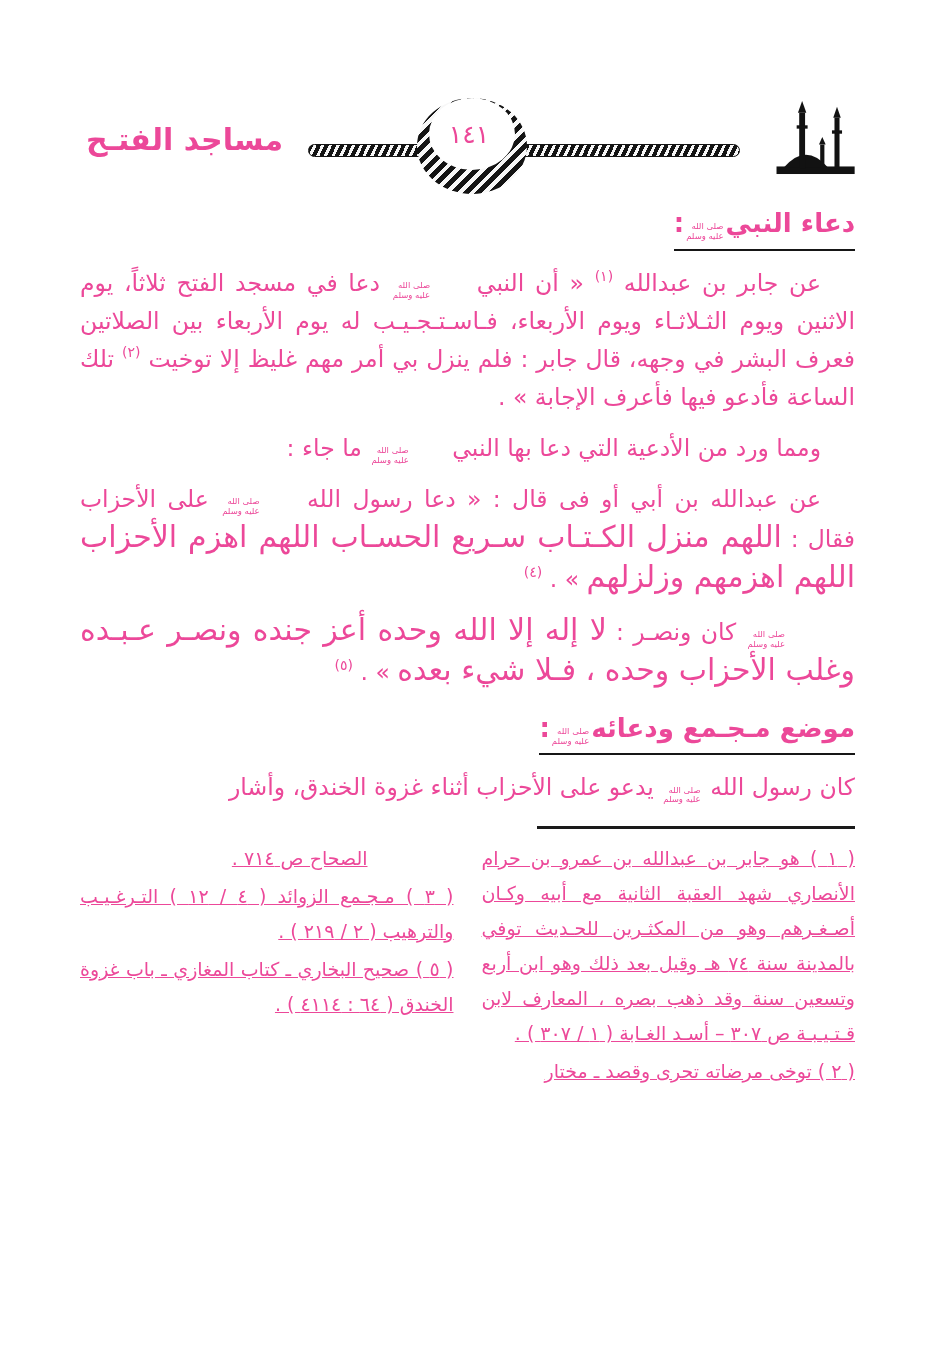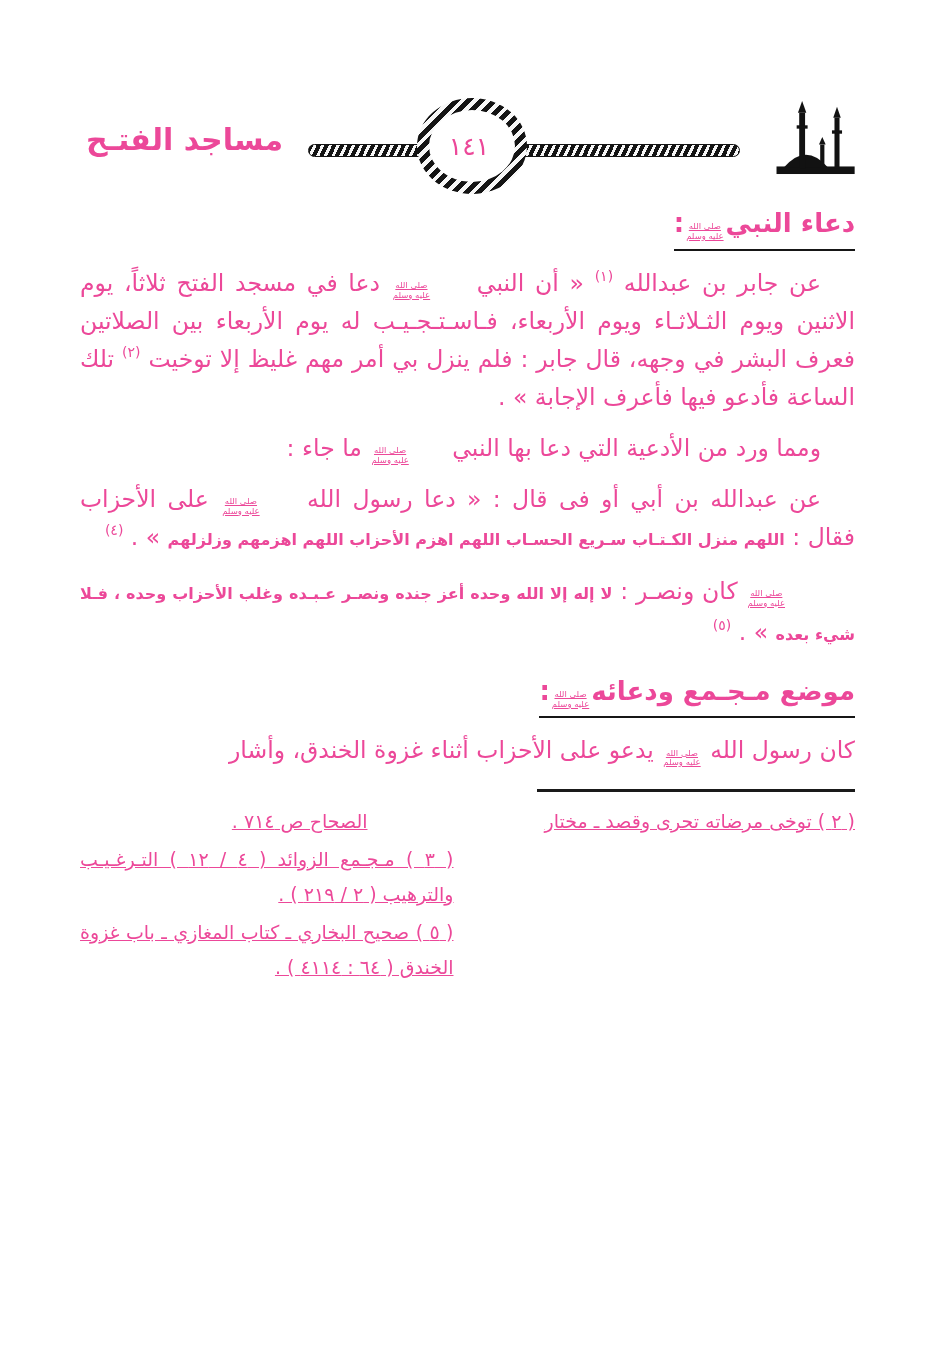--- a/index.html
+++ b/index.html
@@ -18,46 +18,46 @@
   }
   .rope {
     position:absolute; left:228px; width:432px; top:52px; height:13px;
     border-radius:7px; border:1px solid #141414;
     background:repeating-linear-gradient(115deg,#141414 0 4px,#f7f7f7 4px 7px);
   }
   .oval {
     position:absolute; left:337px; top:6px; width:110px; height:96px;
     border-radius:50%;
     background:repeating-linear-gradient(135deg,#141414 0 5px,#f7f7f7 5px 9px);
-    display:flex; align-items:center; justify-content:center;
+    display:flex; align-items:flex-start; justify-content:center;
   }
   .oval-in {
     width:86px; height:72px; border-radius:50%; background:#fff;
     display:flex; align-items:center; justify-content:center;
   }
   .page-num { font-size:25px; letter-spacing:6px; padding-right:6px; }
   .mosque { position:absolute; left:694px; top:2px; width:84px; height:92px; }
   
   .sec {
     display:table; margin:12px 0 10px;
     font-size:26px; font-weight:bold;
     border-bottom:2px solid #161616; padding-bottom:7px;
   }
   
   .para {
     font-size:23.5px; line-height:38px; text-align:justify;
     text-indent:34px; margin-top:13px;
   }
   .para.noind { text-indent:0; }
-  .b { font-weight:bold; font-size:16px; }
+  .b { font-weight:normal; font-size:30px; }
   sup.ref { font-size:14px; vertical-align:10px; line-height:0; font-weight:normal; }
   
   .saw {
-    display:inline-block; text-align:center; font-size:8.5px; font-weight:normal;
-    line-height:1.12; vertical-align:-7px; margin:0 2px; white-space:nowrap;text-decoration:underline;
+    display:inline-block; font-size:8.5px; font-weight:normal;
+    line-height:1.12; vertical-align:-7px; margin:0 2px; white-space:nowrap;
   }
   .saw span { display:block; }
   
   .fn-sep { width:318px; height:3px; background:#1a1a1a; margin:20px 0 12px; }
   .fn-cols { display:flex; gap:28px; }
   .fn-col { flex:1; min-width:0; }
   .fn {
     font-size:19px; line-height:35px; text-align:justify; margin-bottom:3px;text-decoration:underline;
   }
   .fn.indent { text-align:right; padding-left:96px; text-align:left; }
@@ -112,20 +112,21 @@
       <span class="saw"><span>صلى الله</span><span>عليه وسلم</span></span> 
       <span>:</span>
     </div>
 
   <p class="para noind"><span>كان رسول الله </span><span class="saw"><span>صلى الله</span><span>عليه وسلم</span></span><span> يدعو على الأحزاب أثناء غزوة الخندق، وأشار</span></p>
 
   <div class="fn-sep"></div>
 
   <div class="fn-cols">
     <div class="fn-col">
+      <p class="fn">( ١ )  هو جابر بن عبدالله بن عمرو بن حرام الأنصاري شهد العقبة الثانية مع أبيه وكـان أصـغـرهم وهو من المكثـرين للحـديث توفي بالمدينة سنة ٧٤ هـ وقيل بعد ذلك وهو ابن أربع وتسعين سنة وقد ذهب بصره ، المعارف لابن قـتـيـبـة ص ٣٠٧ – أسـد الغـابة ( ١ / ٣٠٧ ) .</p>
       <p class="fn">( ٢ )  توخى مرضاته تحرى وقصد ـ مختار</p>
     </div>
     <div class="fn-col">
       <p class="fn indent">الصحاح ص ٧١٤ .</p>
       <p class="fn">( ٣ )  مـجـمع الزوائد ( ٤ / ١٢ ) التـرغـيـب والترهيب ( ٢ / ٢١٩ ) .</p>
       <p class="fn">( ٥ )  صحيح البخاري ـ كتاب المغازي ـ باب غزوة الخندق ( ٦٤ : ٤١١٤ ) .</p>
     </div>
   </div>
 
 </div>

